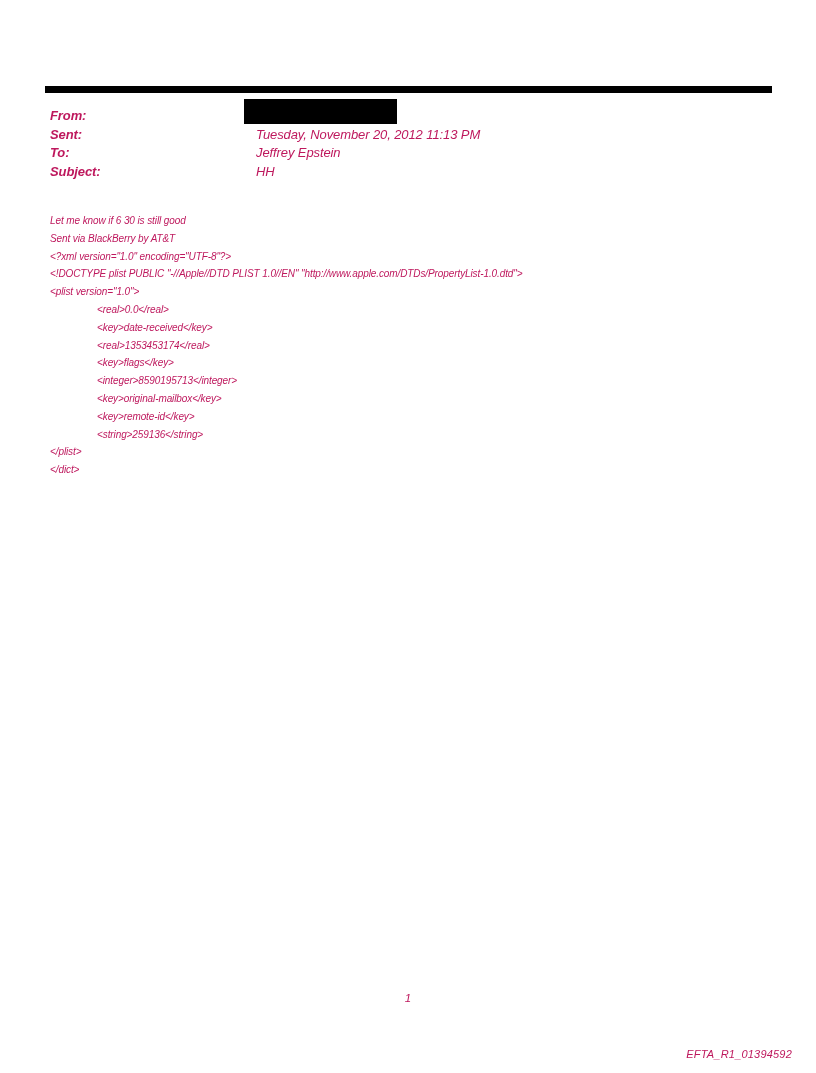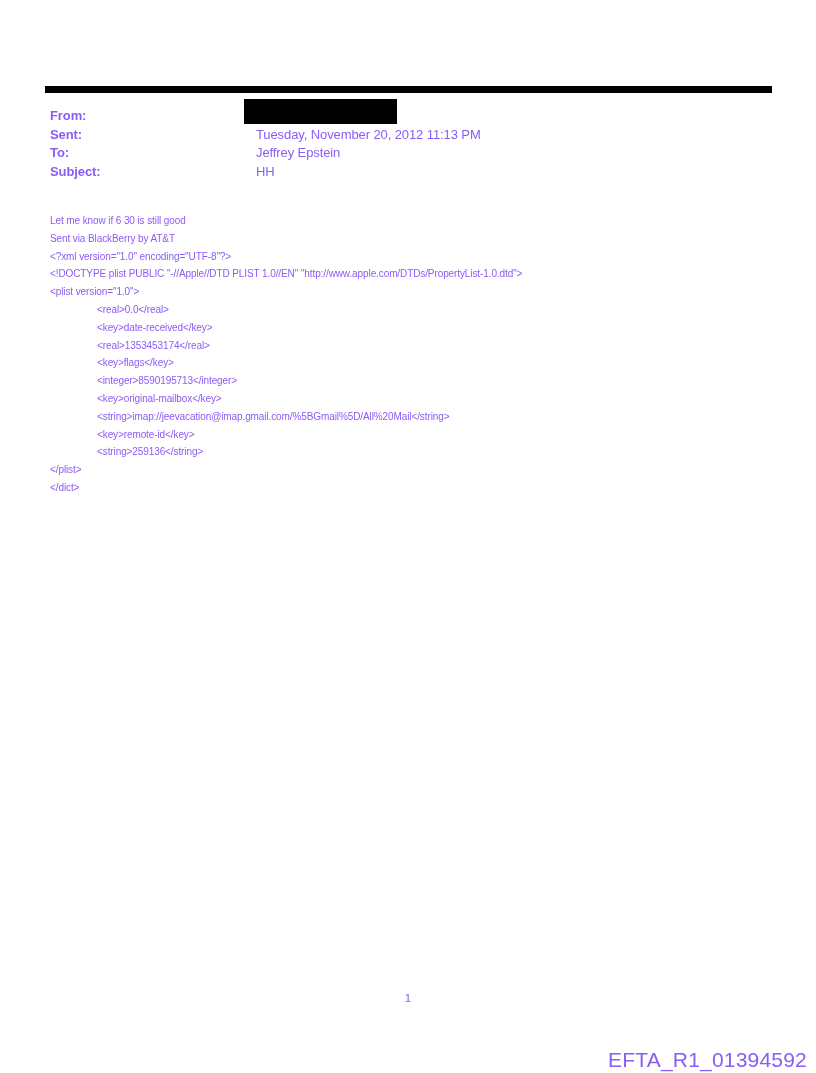--- a/index.html
+++ b/index.html
@@ -1,23 +1,24 @@
 <!DOCTYPE html>
 <html><head>
 <meta charset="utf-8">
 <style>
   html, body { margin: 0; padding: 0; background: #ffffff; }
   .page {
     position: relative;
     width: 816px;
     height: 1073px;
     background: #ffffff;
-    color: #8b5cf6;
+    color: #be185d;
     font-family: "Liberation Sans", sans-serif;
     overflow: hidden;
+    font-style: italic;
   }
   .top-bar {
     position: absolute;
     left: 45px;
     top: 86px;
     width: 727px;
     height: 7px;
     background: #000000;
   }
   .email-header {
@@ -61,23 +62,23 @@
   .page-number {
     position: absolute;
     left: 0;
     right: 0;
     top: 992px;
     text-align: center;
     font-size: 11.5px;
   }
   .bates-number {
     position: absolute;
-    right: 9px;
+    right: 24px;
     top: 1048px;
-    font-size: 21px;
+    font-size: 11px;
     letter-spacing: 0.2px;
   }
 </style>
 </head>
 <body>
 
 <div class="page">
 
   <div class="top-bar"></div>
 
@@ -107,21 +108,20 @@
     <div class="bline">Sent via BlackBerry by AT&amp;T</div>
     <div class="bline">&lt;?xml version="1.0" encoding="UTF-8"?&gt;</div>
     <div class="bline">&lt;!DOCTYPE plist PUBLIC "-//Apple//DTD PLIST 1.0//EN" "http://www.apple.com/DTDs/PropertyList-1.0.dtd"&gt;</div>
     <div class="bline">&lt;plist version="1.0"&gt;</div>
     <div class="bline indent">&lt;real&gt;0.0&lt;/real&gt;</div>
     <div class="bline indent">&lt;key&gt;date-received&lt;/key&gt;</div>
     <div class="bline indent">&lt;real&gt;1353453174&lt;/real&gt;</div>
     <div class="bline indent">&lt;key&gt;flags&lt;/key&gt;</div>
     <div class="bline indent">&lt;integer&gt;8590195713&lt;/integer&gt;</div>
     <div class="bline indent">&lt;key&gt;original-mailbox&lt;/key&gt;</div>
-    <div class="bline indent">&lt;string&gt;imap://jeevacation@imap.gmail.com/%5BGmail%5D/All%20Mail&lt;/string&gt;</div>
     <div class="bline indent">&lt;key&gt;remote-id&lt;/key&gt;</div>
     <div class="bline indent">&lt;string&gt;259136&lt;/string&gt;</div>
     <div class="bline">&lt;/plist&gt;</div>
     <div class="bline">&lt;/dict&gt;</div>
   </div>
 
   <div class="page-number">1</div>
 
   <div class="bates-number">EFTA_R1_01394592</div>
 

